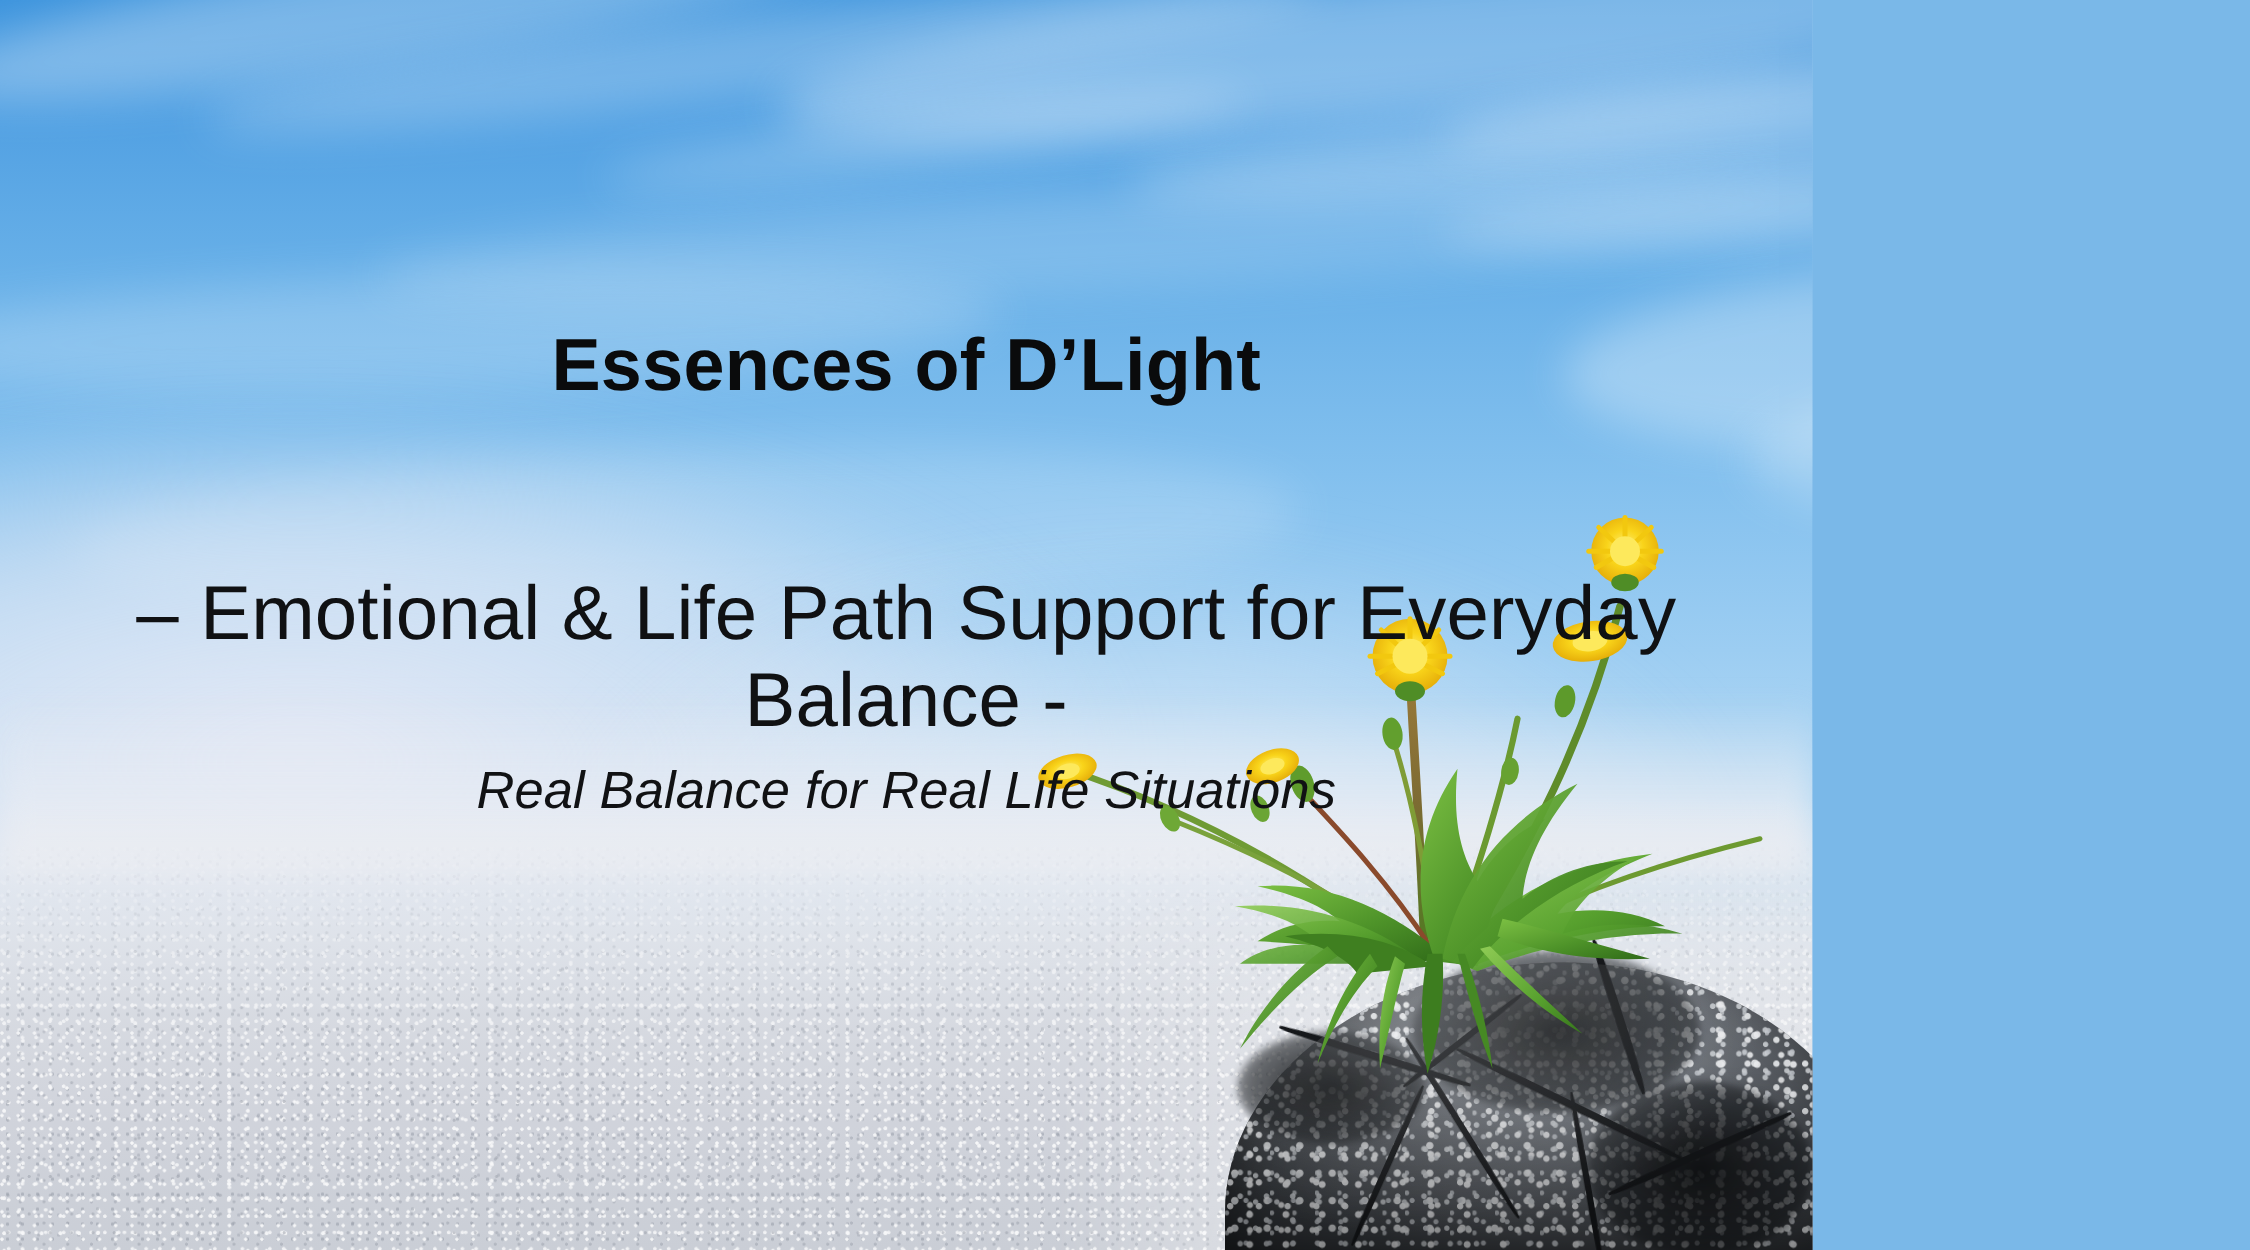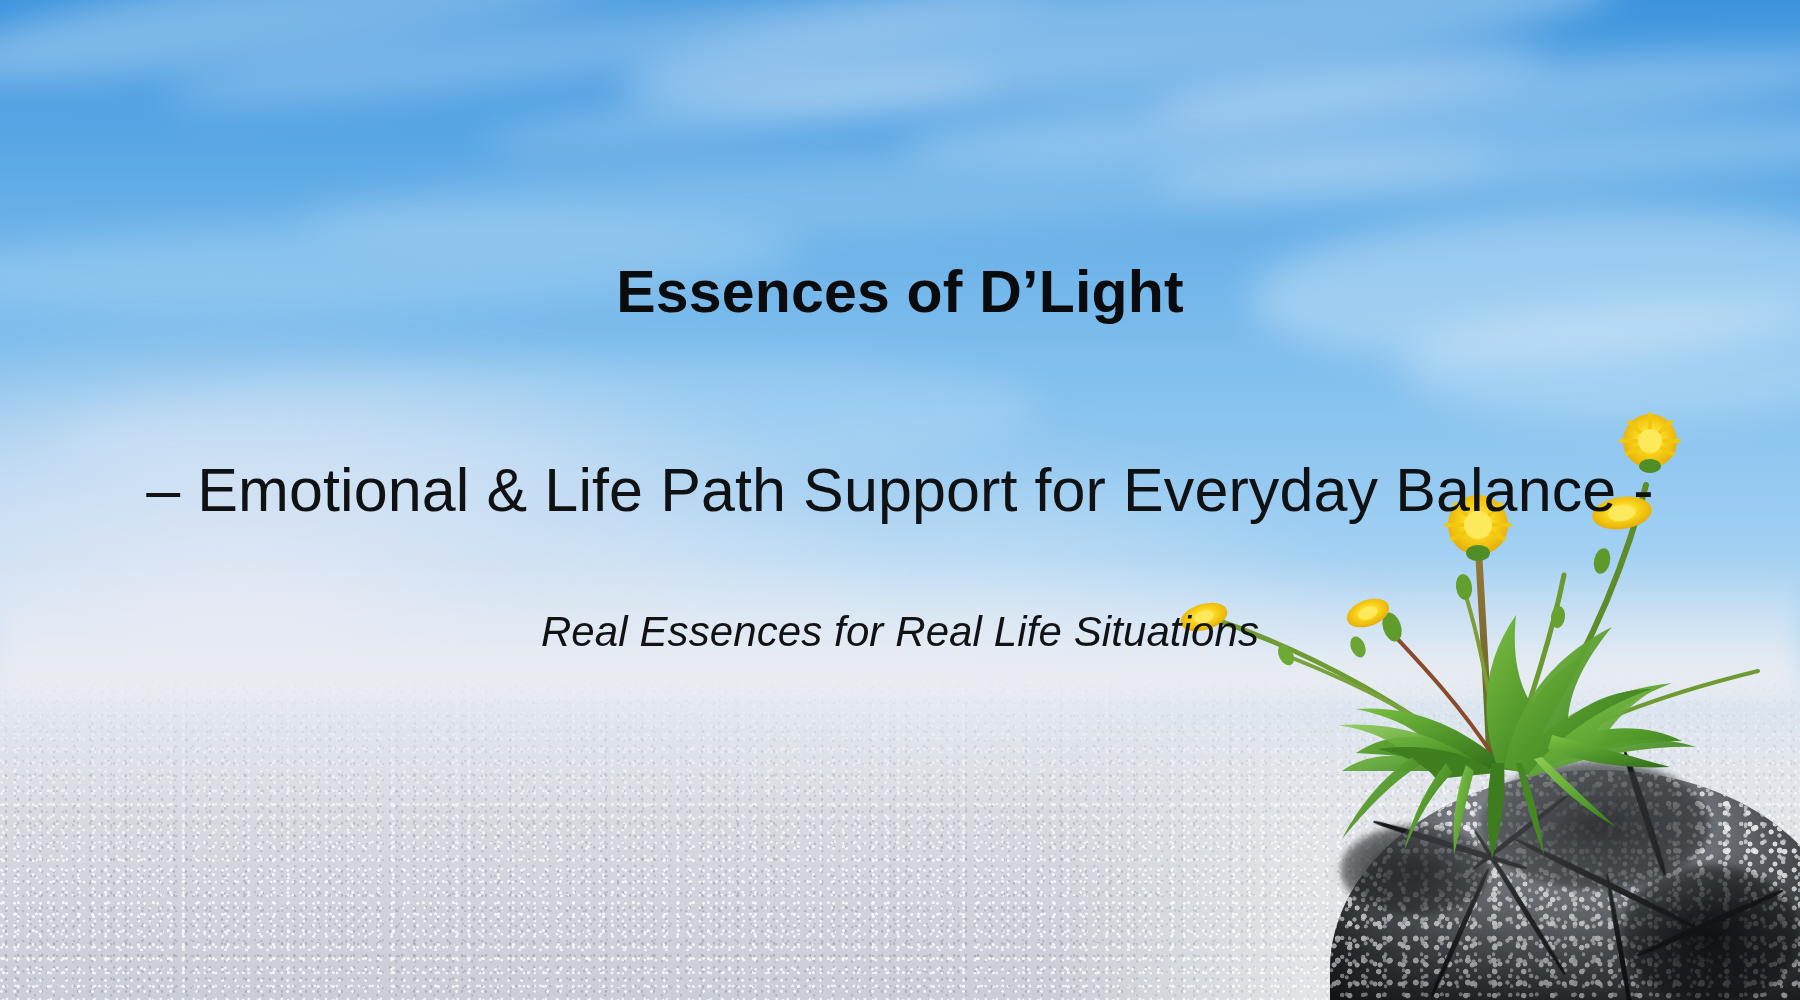--- a/index.html
+++ b/index.html
@@ -5,21 +5,21 @@
   * { margin:0; padding:0; box-sizing:border-box; }
   html, body {
     width:1800px; height:1000px;
     overflow:hidden;
     background:#7ab8e8;
     font-family:"Liberation Sans", sans-serif;
   }
 
   #banner {
     position:relative;
-    width:1800px; height:1000px;
+    width:1450px; height:1000px;
     overflow:hidden;
   }
 
   
   .sky {
     position:absolute; inset:0;
     background:
       linear-gradient(to bottom,
         #3d94dd 0%,
         #4f9fe2 8%,
@@ -347,16 +347,16 @@
       <g transform="translate(44,252)">
         <ellipse rx="24" ry="13" fill="url(#fl)" transform="rotate(-16)"></ellipse>
         <ellipse rx="10" ry="6" fill="#fde95c" transform="rotate(-16)"></ellipse>
       </g>
     </svg>
   </div>
 
   <div class="text-block">
     <h1 class="title">Essences of D’Light</h1>
     <p class="subtitle">– Emotional &amp; Life Path Support for Everyday Balance -</p>
-    <p class="tagline">Real Essences for Real Life Situations</p>
+    <p class="tagline">Real Balance for Real Life Situations</p>
   </div>
 
 </div>
 
 </body></html>

